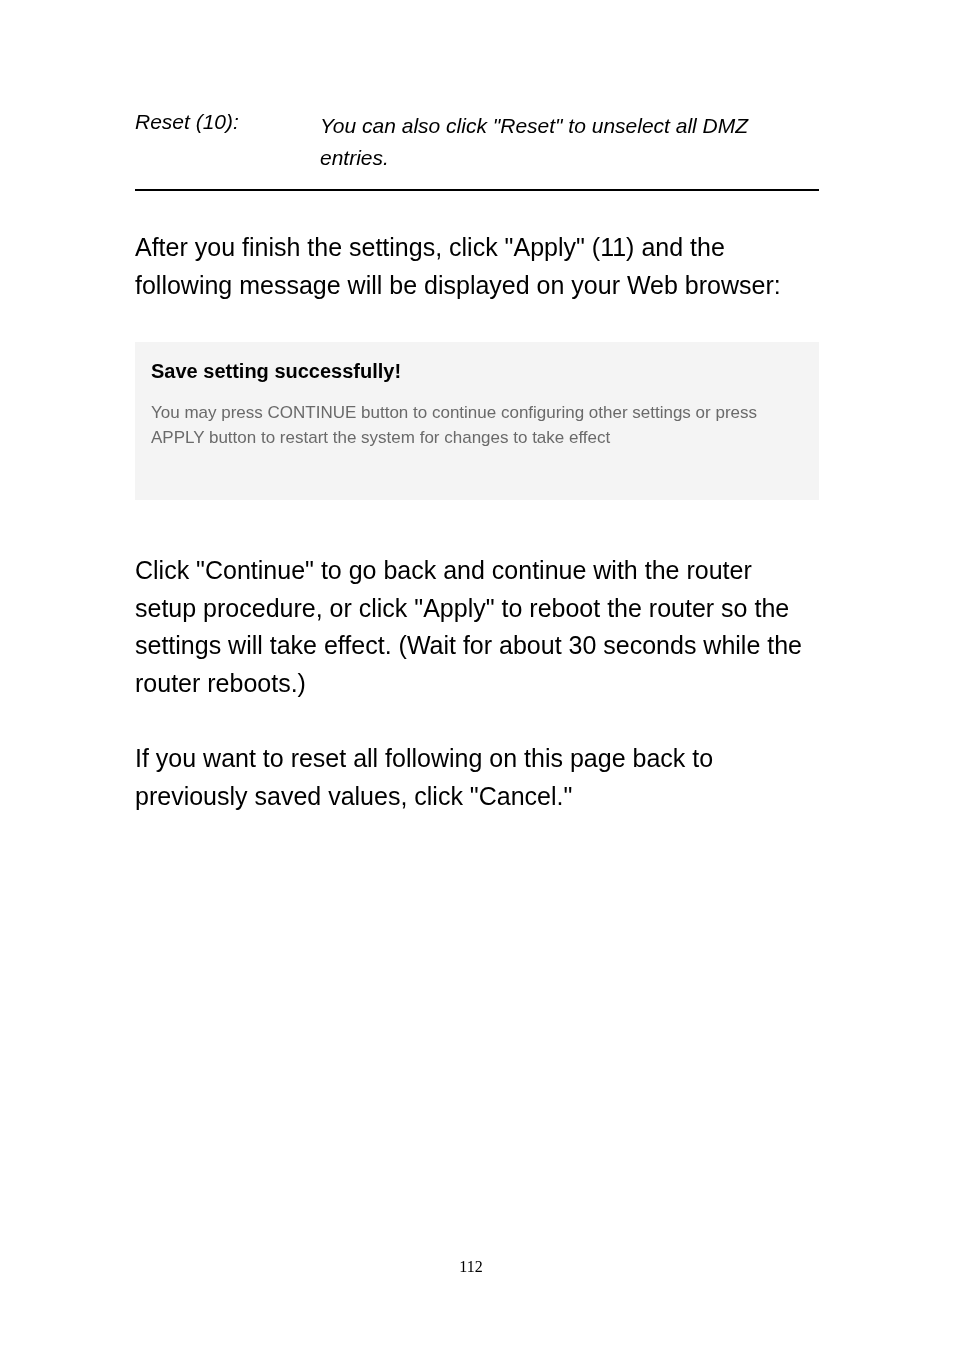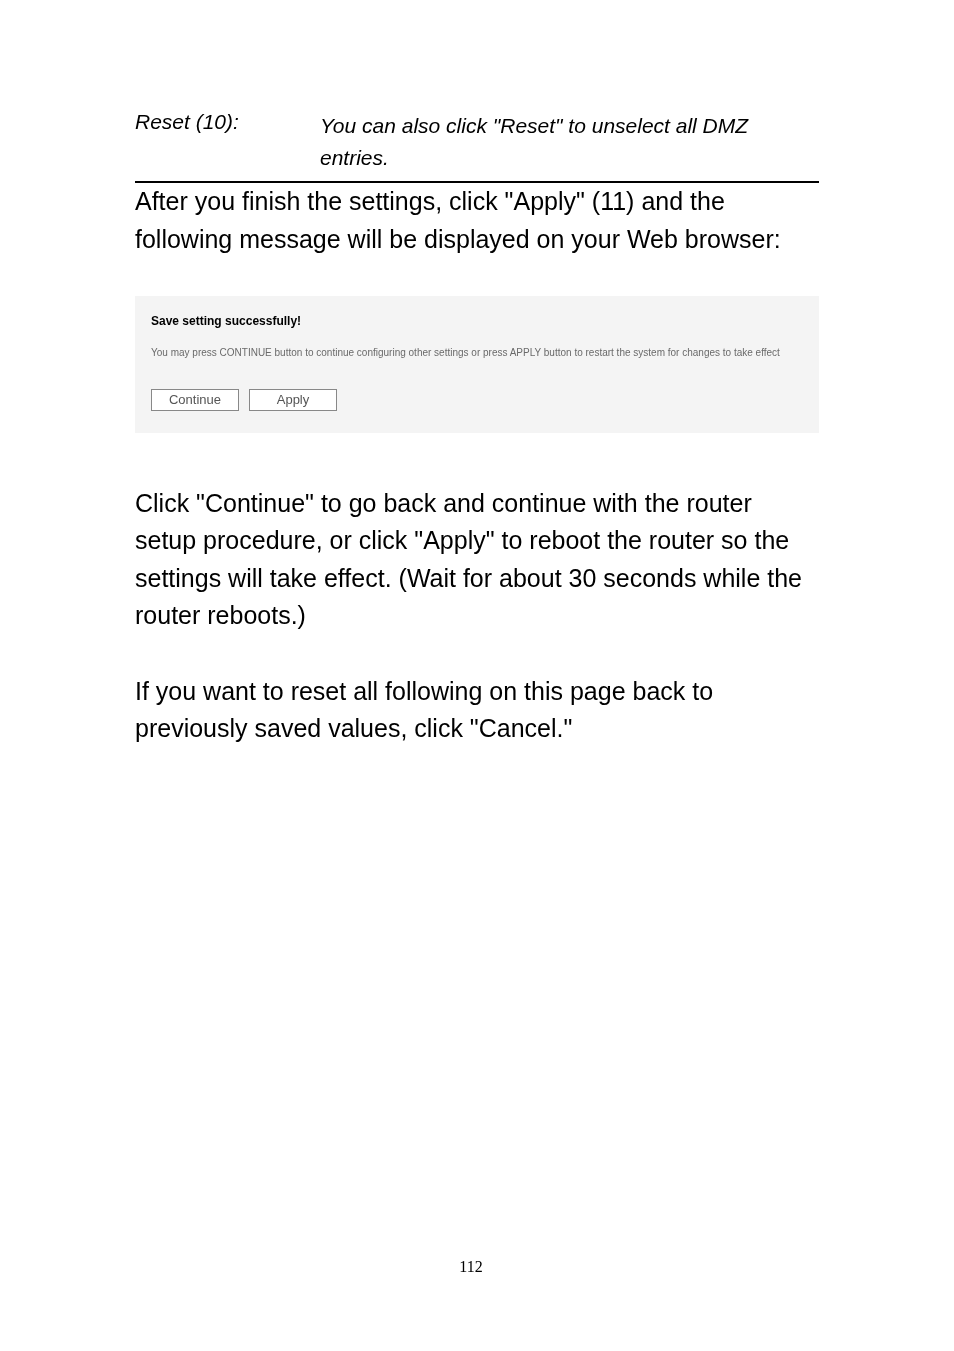--- a/index.html
+++ b/index.html
@@ -11,21 +11,22 @@
       width: 954px;
       height: 1351px;
       background: #ffffff;
       font-family: Arial, Helvetica, sans-serif;
       position: relative;
       padding: 110px 135px 0 135px;
     }
     .reset-row {
       display: flex;
       border-bottom: 2px solid #000000;
-      padding-bottom: 8px;
+      padding-bottom: 16px;
+      margin-bottom: 38px;
     }
     .reset-label {
       font-style: italic;
       font-size: 21px;
       color: #000000;
       width: 185px;
       flex-shrink: 0;
     }
     .reset-desc {
       font-style: italic;
@@ -39,26 +40,26 @@
       line-height: 1.5;
       margin-bottom: 38px;
     }
     .save-panel {
       background: #f4f4f4;
       padding: 18px 16px 22px 16px;
       margin-bottom: 52px;
     }
     .save-title {
       font-weight: bold;
-      font-size: 12px;
+      font-size: 20px;
       color: #000000;
       margin-bottom: 18px;
     }
     .save-desc {
-      font-size: 10px;
+      font-size: 17px;
       color: #6a6a6a;
       line-height: 1.45;
       margin-bottom: 28px;
     }
     .button-row {
       display: flex;
       gap: 10px;
     }
     .ui-button {
       width: 88px;
@@ -90,23 +91,19 @@
 <div class="reset-row">
   <div class="reset-label">Reset (10):</div>
   <div class="reset-desc">You can also click "Reset" to unselect all DMZ entries.</div>
 </div>
 
 <p class="paragraph">After you finish the settings, click "Apply" (11) and the following message will be displayed on your Web browser:</p>
 
 <div class="save-panel">
   <div class="save-title">Save setting successfully!</div>
   <div class="save-desc">You may press CONTINUE button to continue configuring other settings or press APPLY button to restart the system for changes to take effect</div>
-  <div class="button-row">
-    <button class="ui-button">Continue</button>
-    <button class="ui-button">Apply</button>
-  </div>
 </div>
 
 <p class="paragraph">Click "Continue" to go back and continue with the router setup procedure, or click "Apply" to reboot the router so the settings will take effect. (Wait for about 30 seconds while the router reboots.)</p>
 
 <p class="paragraph">If you want to reset all following on this page back to previously saved values, click "Cancel."</p>
 
 <div class="page-number">112</div>
 
 </body></html>

